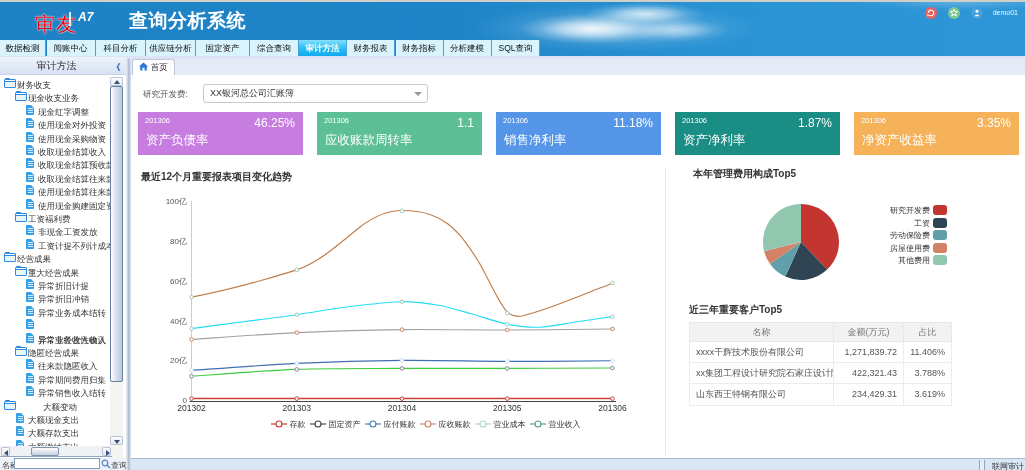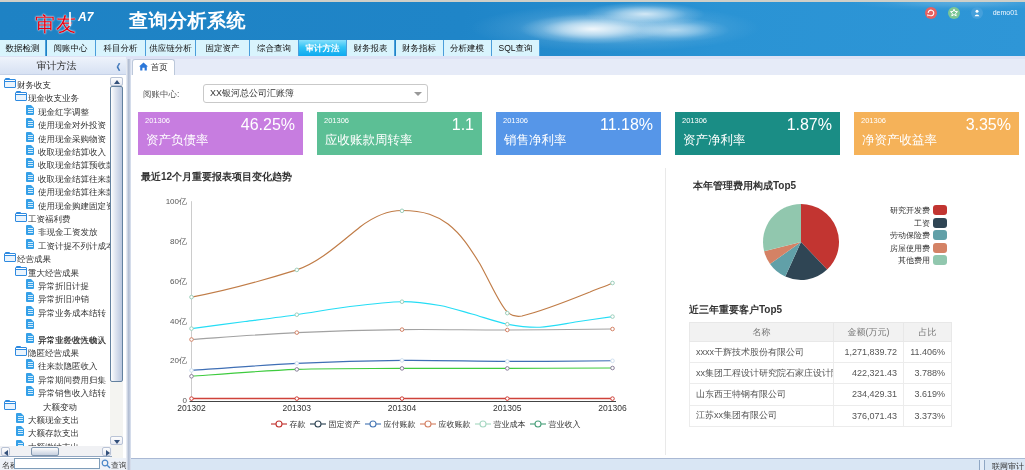--- a/index.html
+++ b/index.html
@@ -53,21 +53,21 @@
   border-radius:3px 3px 0 0; font-size:8.5px; color:#333; text-align:center; line-height:15px; }
 #main { left:131px; top:75px; width:894px; height:383px; background:#fff; }
 
 #statlabel { left:12px; top:14px; font-size:8.5px; color:#555; }
 #statsel { left:72px; top:9px; width:225px; height:19px; border:1px solid #c9c9c9; border-radius:3px; background:#fff;
   font-size:9px; color:#333; line-height:17px; padding-left:6px; }
 #statarrow { left:283px; top:17px; width:0; height:0; border:4px solid transparent; border-top-color:#999; }
 
 .card { position:absolute; top:37px; width:165px; height:43px; color:#fff; }
 .card .per { position:absolute; left:7px; top:4px; font-size:7.5px; }
-.card .val { position:absolute; right:8px; top:4px; font-size:16px; }
+.card .val { position:absolute; right:8px; top:4px; font-size:12px; }
 .card .lab { position:absolute; left:8px; bottom:6px; font-size:12.5px; }
 
 .sect { position:absolute; font-size:10px; font-weight:bold; color:#333; }
 
 #tbl { position:absolute; left:558px; top:247px; width:263px; table-layout:fixed; border-collapse:collapse; font-size:9px; color:#555; }
 #tbl th { background:#f2f2f2; font-weight:normal; color:#777; height:19px; border:1px solid #e8e8e8; }
 #tbl td { height:21.2px; border:1px solid #ececec; padding:0 6px; white-space:nowrap; overflow:hidden; }
 #tbl td.num { text-align:right; }
 
 .plegrow { position:absolute; height:10px; font-size:8px; color:#333; }
@@ -207,21 +207,21 @@
 </div>
 <div class="abs" id="vsplit"></div>
 
 <div class="abs" id="subtabstrip">
   <div class="abs" id="hometab"><svg width="9" height="9" style="vertical-align:-1px;">
         <path d="M4.5,0.5 L9,4.5 L7.8,4.5 L7.8,8.5 L5.6,8.5 L5.6,5.8 L3.4,5.8 L3.4,8.5 L1.2,8.5 L1.2,4.5 L0,4.5 Z" fill="#2b77d9"></path>
       </svg> 首页</div>
 </div>
 
 <div class="abs" id="main">
-  <div class="abs" id="statlabel">阅账中心:</div>
+  <div class="abs" id="statlabel">研究开发费:</div>
   <div class="abs" id="statsel">XX银河总公司汇账簿</div>
   <div class="abs" id="statarrow"></div>
 
   <div class="card" style="left:7px;background:#c77de0;">
       <span class="per">201306</span>
       <span class="val">46.25%</span>
       <span class="lab">资产负债率</span>
     </div>
   <div class="card" style="left:186px;background:#5cbf95;">
       <span class="per">201306</span>
@@ -238,21 +238,21 @@
       <span class="val">1.87%</span>
       <span class="lab">资产净利率</span>
     </div>
   <div class="card" style="left:723px;background:#f5b259;">
       <span class="per">201306</span>
       <span class="val">3.35%</span>
       <span class="lab">净资产收益率</span>
     </div>
 
   <div class="sect" style="left:10px;top:95px;">最近12个月重要报表项目变化趋势</div>
-  <div class="sect" style="left:562px;top:92px;margin-top:12px;">本年管理费用构成Top5</div>
+  <div class="sect" style="left:562px;top:92px;">本年管理费用构成Top5</div>
   <div class="sect" style="left:558px;top:228px;">近三年重要客户Top5</div>
 
   <svg id="charts" width="894" height="383" style="position:absolute;left:0;top:0;">
 <text x="56" y="129.2" font-size="8" fill="#555" text-anchor="end">100亿</text>
 <text x="56" y="169.0" font-size="8" fill="#555" text-anchor="end">80亿</text>
 <text x="56" y="208.8" font-size="8" fill="#555" text-anchor="end">60亿</text>
 <text x="56" y="248.6" font-size="8" fill="#555" text-anchor="end">40亿</text>
 <text x="56" y="288.4" font-size="8" fill="#555" text-anchor="end">20亿</text>
 <text x="56" y="328.2" font-size="8" fill="#555" text-anchor="end">0</text>
 <line x1="60.5" y1="126.2" x2="60.5" y2="326.5" stroke="#ccc" stroke-width="1"></line>
@@ -360,24 +360,19 @@
     <tr>
           <td>xx集团工程设计研究院石家庄设计院</td>
           <td class="num">422,321.43</td>
           <td class="num">3.788%</td>
         </tr>
     <tr>
           <td>山东西王特钢有限公司</td>
           <td class="num">234,429.31</td>
           <td class="num">3.619%</td>
         </tr>
-    <tr>
-          <td>江苏xx集团有限公司</td>
-          <td class="num">376,071.43</td>
-          <td class="num">3.373%</td>
-        </tr>
   </tbody>
     </table>
 </div>
 <div class="abs" id="botbar">
   <div class="abs" id="botgrip"></div>
   <div class="abs" id="bottext">联网审计</div>
 </div>
 
 </body></html>

